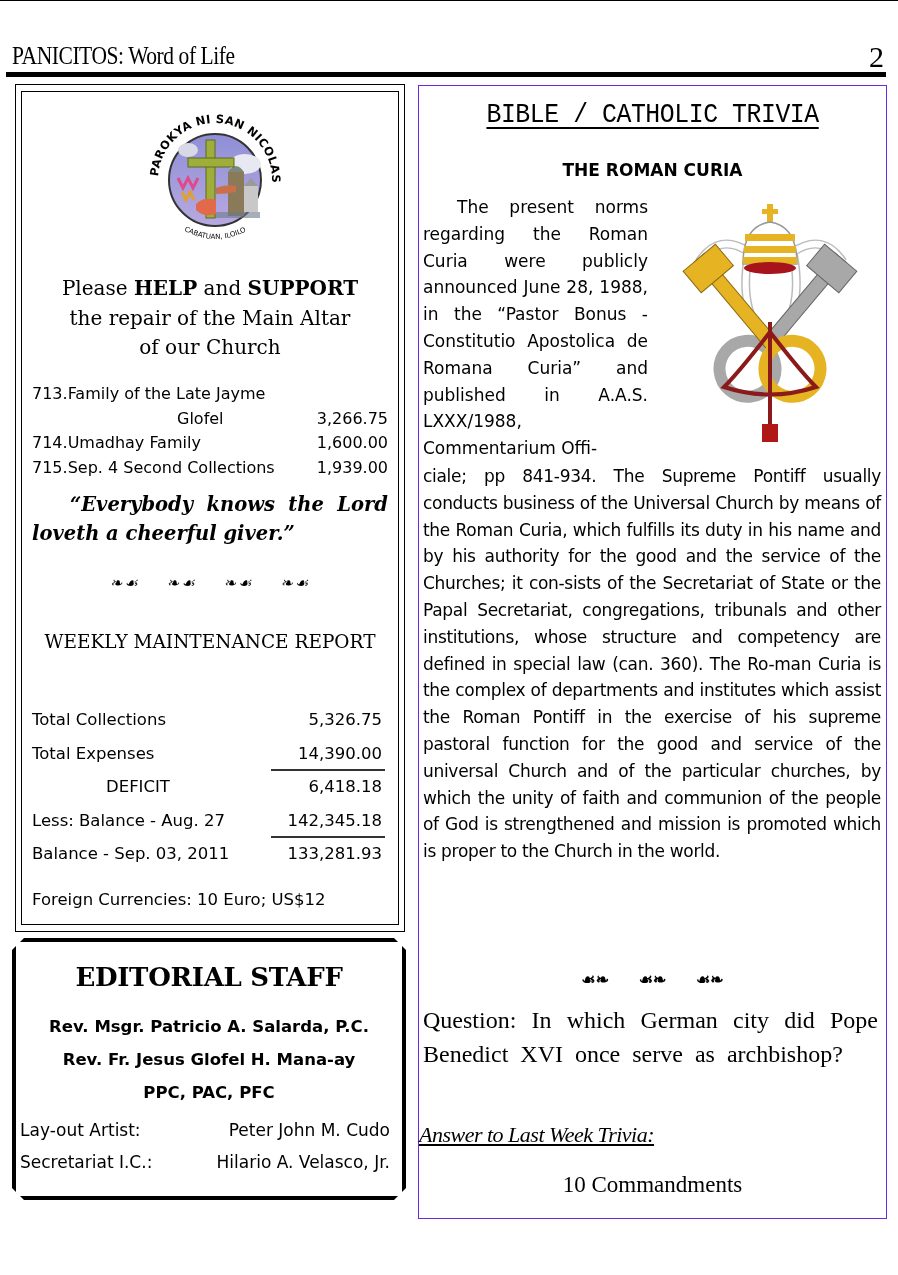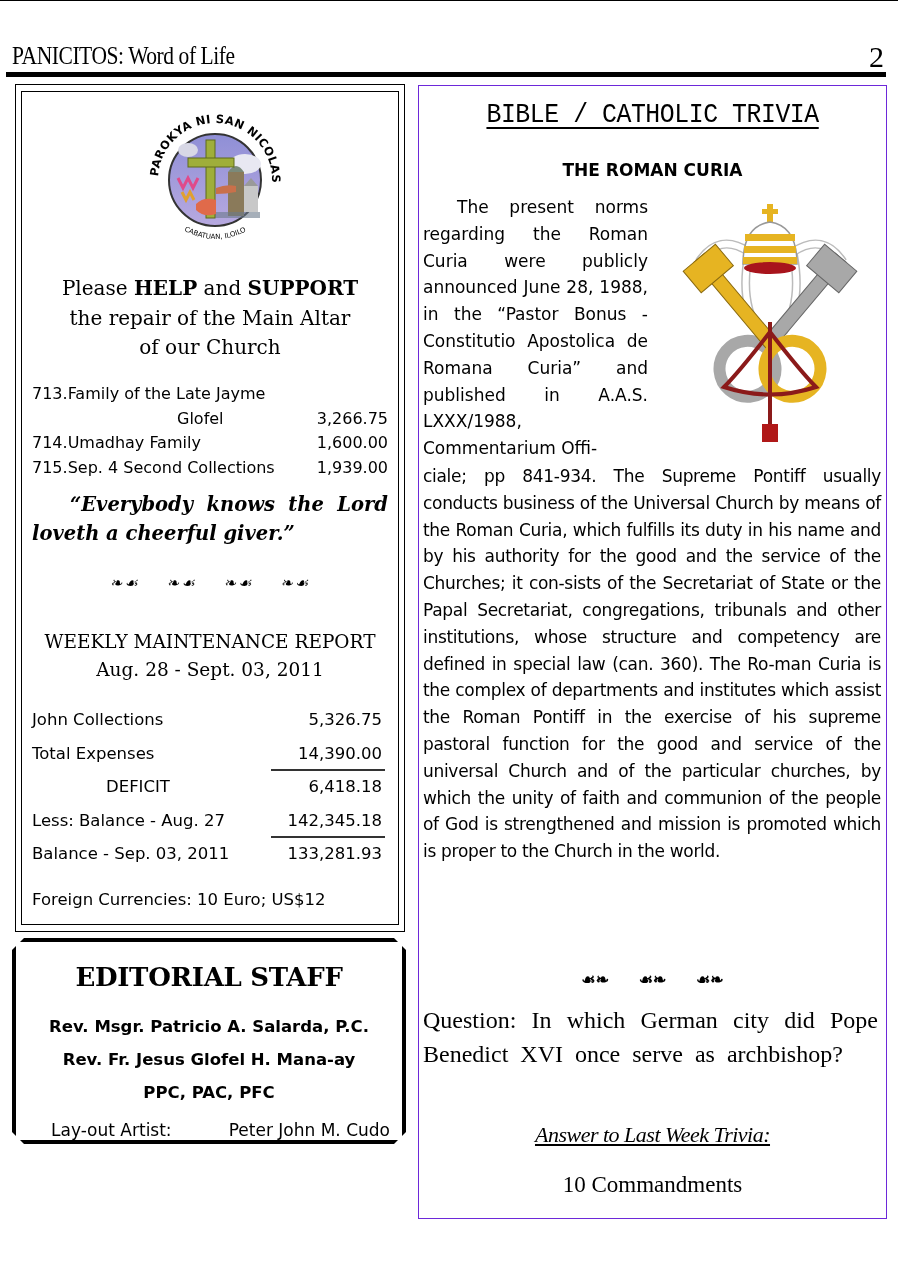--- a/index.html
+++ b/index.html
@@ -29,43 +29,43 @@
   .report-title { position: absolute; left: 0; right: 0; top: 536px; text-align: center; font-family: "DejaVu Serif", serif; font-size: 18.5px; line-height: 28px; }
   .report-table { position: absolute; left: 10px; right: 16px; top: 612px; font-family: "DejaVu Sans", sans-serif; font-size: 16.5px; }
   .rep-row { position: relative; height: 33.5px; white-space: nowrap; }
   .rep-row .lbl { position: absolute; left: 0; top: 6px; }
   .rep-row .lbl.center { left: 74px; }
   .rep-row .val { position: absolute; right: 0; top: 6px; }
   .rep-row .uline { position: absolute; right: -3px; width: 114px; bottom: 0; height: 2px; background: #333; }
   .foreign { position: absolute; left: 10px; top: 798px; font-family: "DejaVu Sans", sans-serif; font-size: 16.5px; white-space: nowrap; }
 
   
-  .staff-box { position: absolute; left: 12px; top: 938px; width: 394px; height: 206px; box-sizing: border-box; border: 4px solid #000;
+  .staff-box { position: absolute; left: 12px; top: 938px; width: 394px; height: 262px; box-sizing: border-box; border: 4px solid #000;
     clip-path: polygon(12px 0, calc(100% - 12px) 0, 100% 12px, 100% calc(100% - 12px), calc(100% - 12px) 100%, 12px 100%, 0 calc(100% - 12px), 0 12px); }
   .staff-title { position: absolute; left: 0; right: 0; top: 20px; text-align: center; font-family: "DejaVu Serif", serif; font-weight: bold; font-size: 26px; letter-spacing: -0.3px; }
   .staff-lines { position: absolute; left: 0; right: 0; top: 68px; text-align: center; font-family: "DejaVu Sans", sans-serif; font-weight: bold; font-size: 16.5px; line-height: 33px; }
   .staff-roles { position: absolute; left: 4px; right: 4px; top: 172px; font-family: "DejaVu Sans", sans-serif; font-size: 17px; line-height: 32px; }
-  .role-row { position: relative; height: 32px; white-space: nowrap; margin-left: 31px; }
+  .role-row { position: relative; height: 32px; white-space: nowrap; }
   .role-row .role { position: absolute; left: 0; }
   .role-row .person { position: absolute; right: 8px; }
 
   
   .trivia-box { position: absolute; left: 418px; top: 85px; width: 469px; height: 1134px; box-sizing: border-box; border: 1px solid #6d28d9; }
   .trivia-title { position: absolute; left: 0; right: 0; top: 14px; text-align: center; }
   .trivia-title span { font-family: "Liberation Mono", monospace; font-size: 27px; text-decoration: underline; text-underline-offset: 5px; letter-spacing: -0.5px; transform: scaleX(0.92); display: inline-block; }
   .trivia-subtitle { position: absolute; left: 0; right: 0; top: 74px; text-align: center; font-family: "DejaVu Sans", sans-serif; font-weight: bold; font-size: 17px; }
   .seal { position: absolute; left: 250px; top: 116px; width: 204px; height: 242px; }
   .article { position: absolute; left: 4px; top: 108px; width: 456px; font-family: "DejaVu Sans", sans-serif; font-size: 17px; line-height: 26.8px; text-align: justify; }
   .article .wrap-part { float: left; width: 225px; text-align: justify; }
   .article .indent { text-indent: 34px; }
   .article-rest { position: absolute; left: 4px; top: 377px; width: 458px; font-family: "DejaVu Sans", sans-serif; font-size: 17px; line-height: 26.8px; text-align: justify; letter-spacing: -0.3px; }
   .trivia-flourish { position: absolute; left: 0; right: 0; top: 884px; text-align: center; font-size: 16px; font-weight: bold; }
   .trivia-flourish span { display: inline-block; margin: 0 12px; font-family: "DejaVu Serif", serif; }
   .question { position: absolute; left: 4px; right: 8px; top: 918px; font-family: "Liberation Serif", serif; font-size: 24px; line-height: 33.5px; text-align: justify; word-spacing: 6px; }
-  .answer-label { position: absolute; left: 0; right: 0; top: 1036px; text-align: center; }
+  .answer-label { position: absolute; left: 0; right: 0; top: 1036px; }
   .answer-label span { font-family: "Liberation Serif", serif; font-style: italic; font-size: 22px; text-decoration: underline; letter-spacing: -0.5px; }
   .answer { position: absolute; left: 0; right: 0; top: 1086px; text-align: center; font-family: "Liberation Serif", serif; font-size: 23px; }
 </style>
 </head>
 <body>
 
 <div class="top-rule"></div>
 
 <div class="header">
   <span class="header-title">PANICITOS: Word of Life</span>
@@ -140,26 +140,25 @@
 
     <div class="flourish-row">
       <span>❧☙</span>
       <span>❧☙</span>
       <span>❧☙</span>
       <span>❧☙</span>
     </div>
 
     <div class="report-title">
       <div>WEEKLY MAINTENANCE REPORT</div>
-      <div>Aug. 28 - Sept. 03, 2011</div>
     </div>
 
     <div class="report-table">
       <div class="rep-row">
-        <span class="lbl">John Collections</span>
+        <span class="lbl">Total Collections</span>
         <span class="val">5,326.75</span>
       </div>
       <div class="rep-row">
         <span class="lbl">Total Expenses</span>
         <span class="val">14,390.00</span>
         <div class="uline"></div>
       </div>
       <div class="rep-row">
         <span class="lbl center">DEFICIT</span>
         <span class="val">6,418.18</span>

